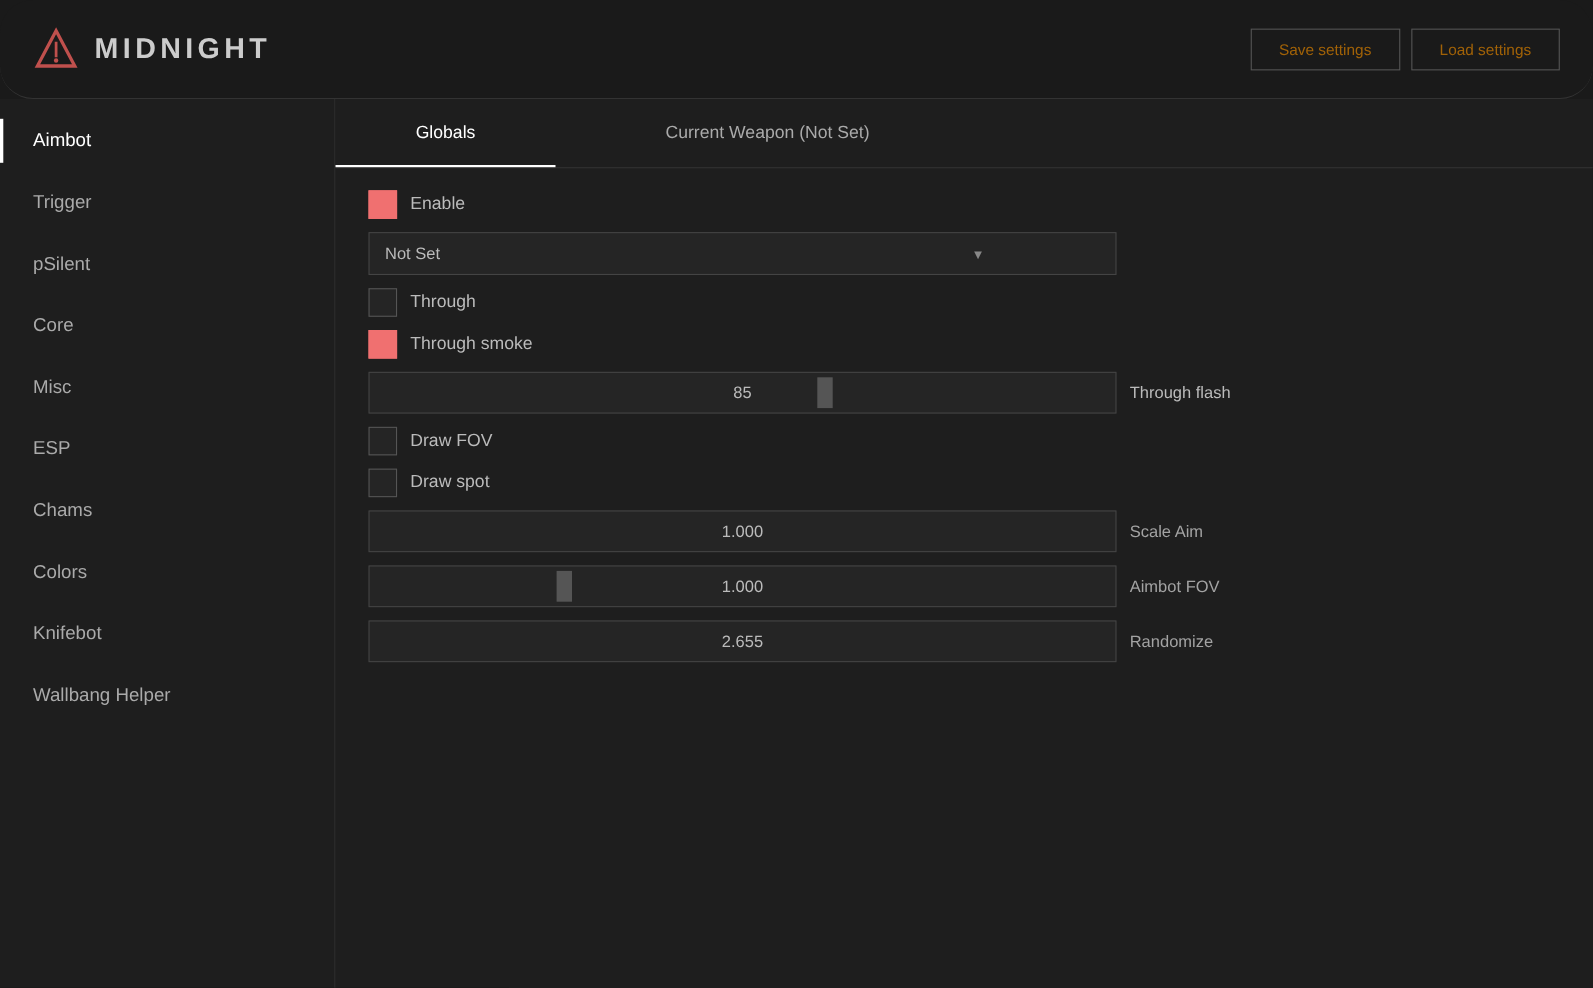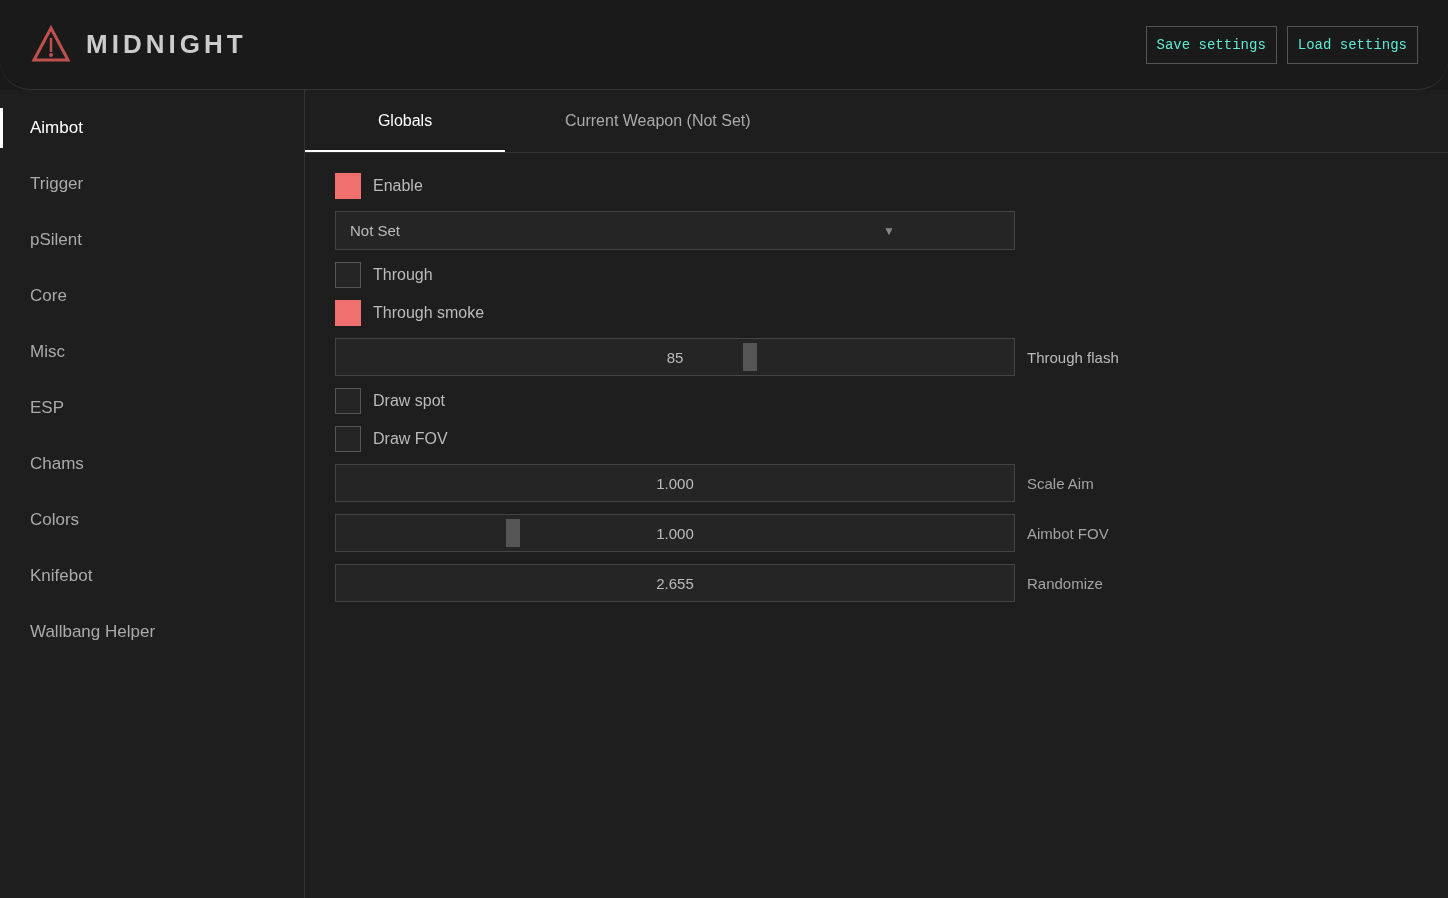--- a/index.html
+++ b/index.html
@@ -40,25 +40,25 @@
     }
 
     .header-buttons {
       display: flex;
       gap: 10px;
     }
 
     .header-btn {
       background: #1a1a1a;
       border: 1px solid #555;
-      color: #5eead4;
-      padding: 10px 10px;
+      color: #a16207;
+      padding: 10px 25px;
       font-size: 14px;
       cursor: pointer;
-      font-family: Liberation Mono, monospace;
+      font-family: Liberation Sans, sans-serif;
     }
 
     
     .main {
       display: flex;
       height: calc(898px - 90px);
     }
 
     
     .sidebar {
@@ -97,20 +97,21 @@
       background: #1e1e1e;
       display: flex;
       flex-direction: column;
     }
 
     
     .tabs {
       display: flex;
       border-bottom: 1px solid #333;
       background: #1e1e1e;
+      gap: 40px;
     }
 
     .tab {
       padding: 22px 60px;
       font-size: 16px;
       color: #aaa;
       cursor: pointer;
       position: relative;
       min-width: 200px;
       text-align: center;
@@ -363,26 +364,26 @@
       <div class="slider-row">
         <div class="slider-container">
           <div class="slider-thumb" style="left: 60%;"></div>
           <span class="slider-value">85</span>
         </div>
         <span class="slider-label">Through flash</span>
       </div>
 
       <div class="setting-row">
         <div class="checkbox-wrapper"></div>
-        <span class="setting-label">Draw spot</span>
+        <span class="setting-label">Draw FOV</span>
       </div>
 
       <div class="setting-row">
         <div class="checkbox-wrapper"></div>
-        <span class="setting-label">Draw FOV</span>
+        <span class="setting-label">Draw spot</span>
       </div>
 
       <div class="number-row">
         <div class="slider-container">
           <span class="slider-value">1.000</span>
         </div>
         <span class="number-label">Scale Aim</span>
       </div>
 
       <div class="number-row">

